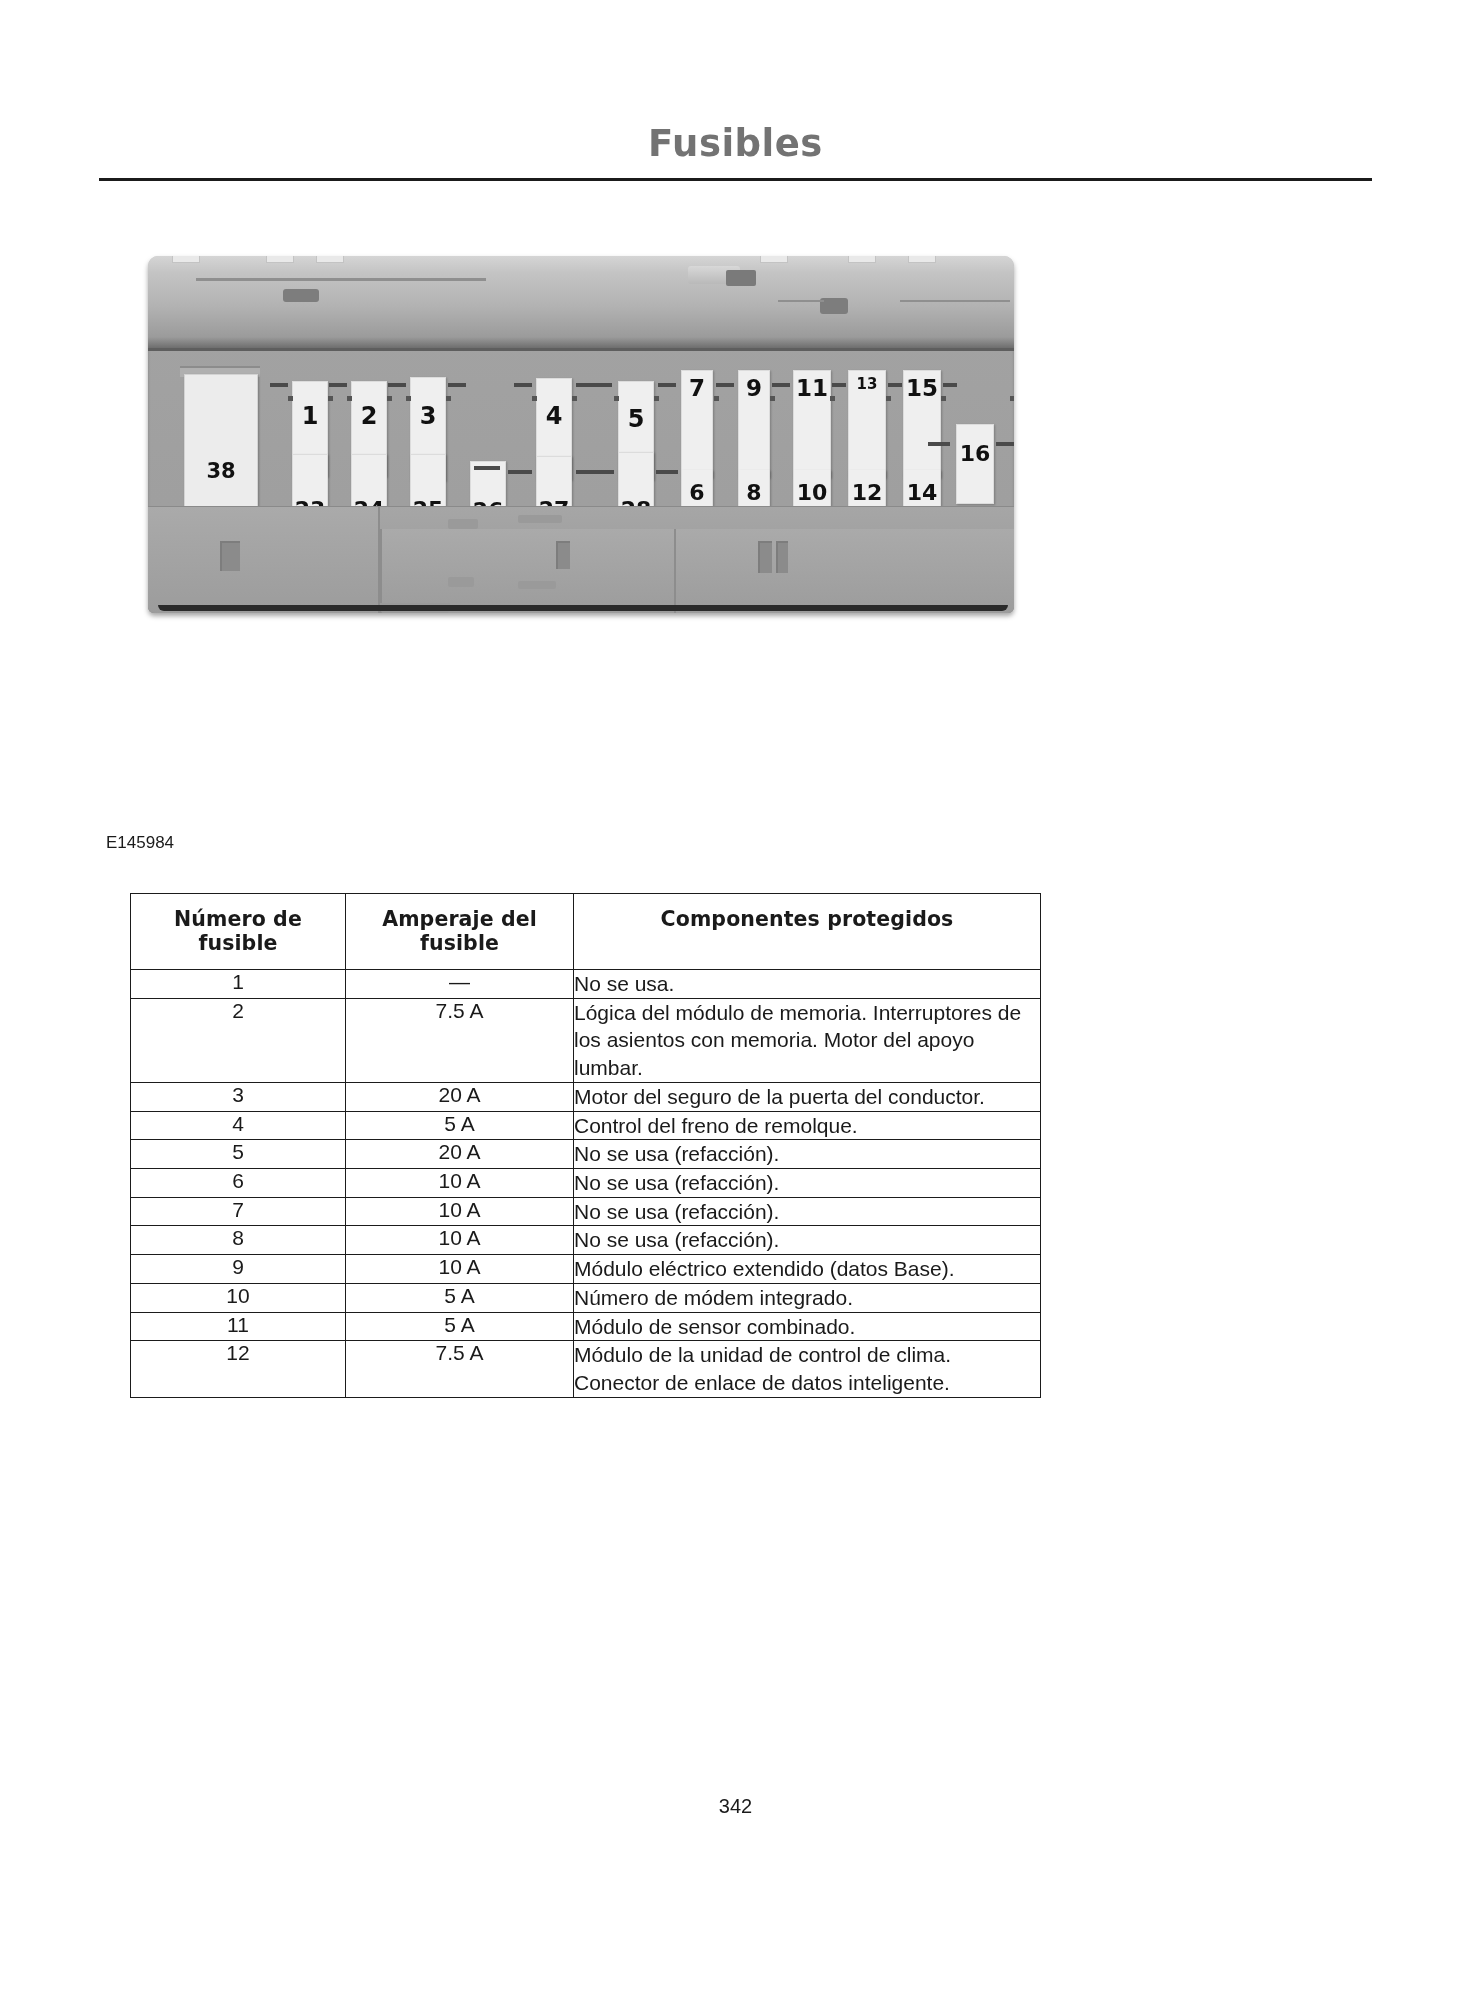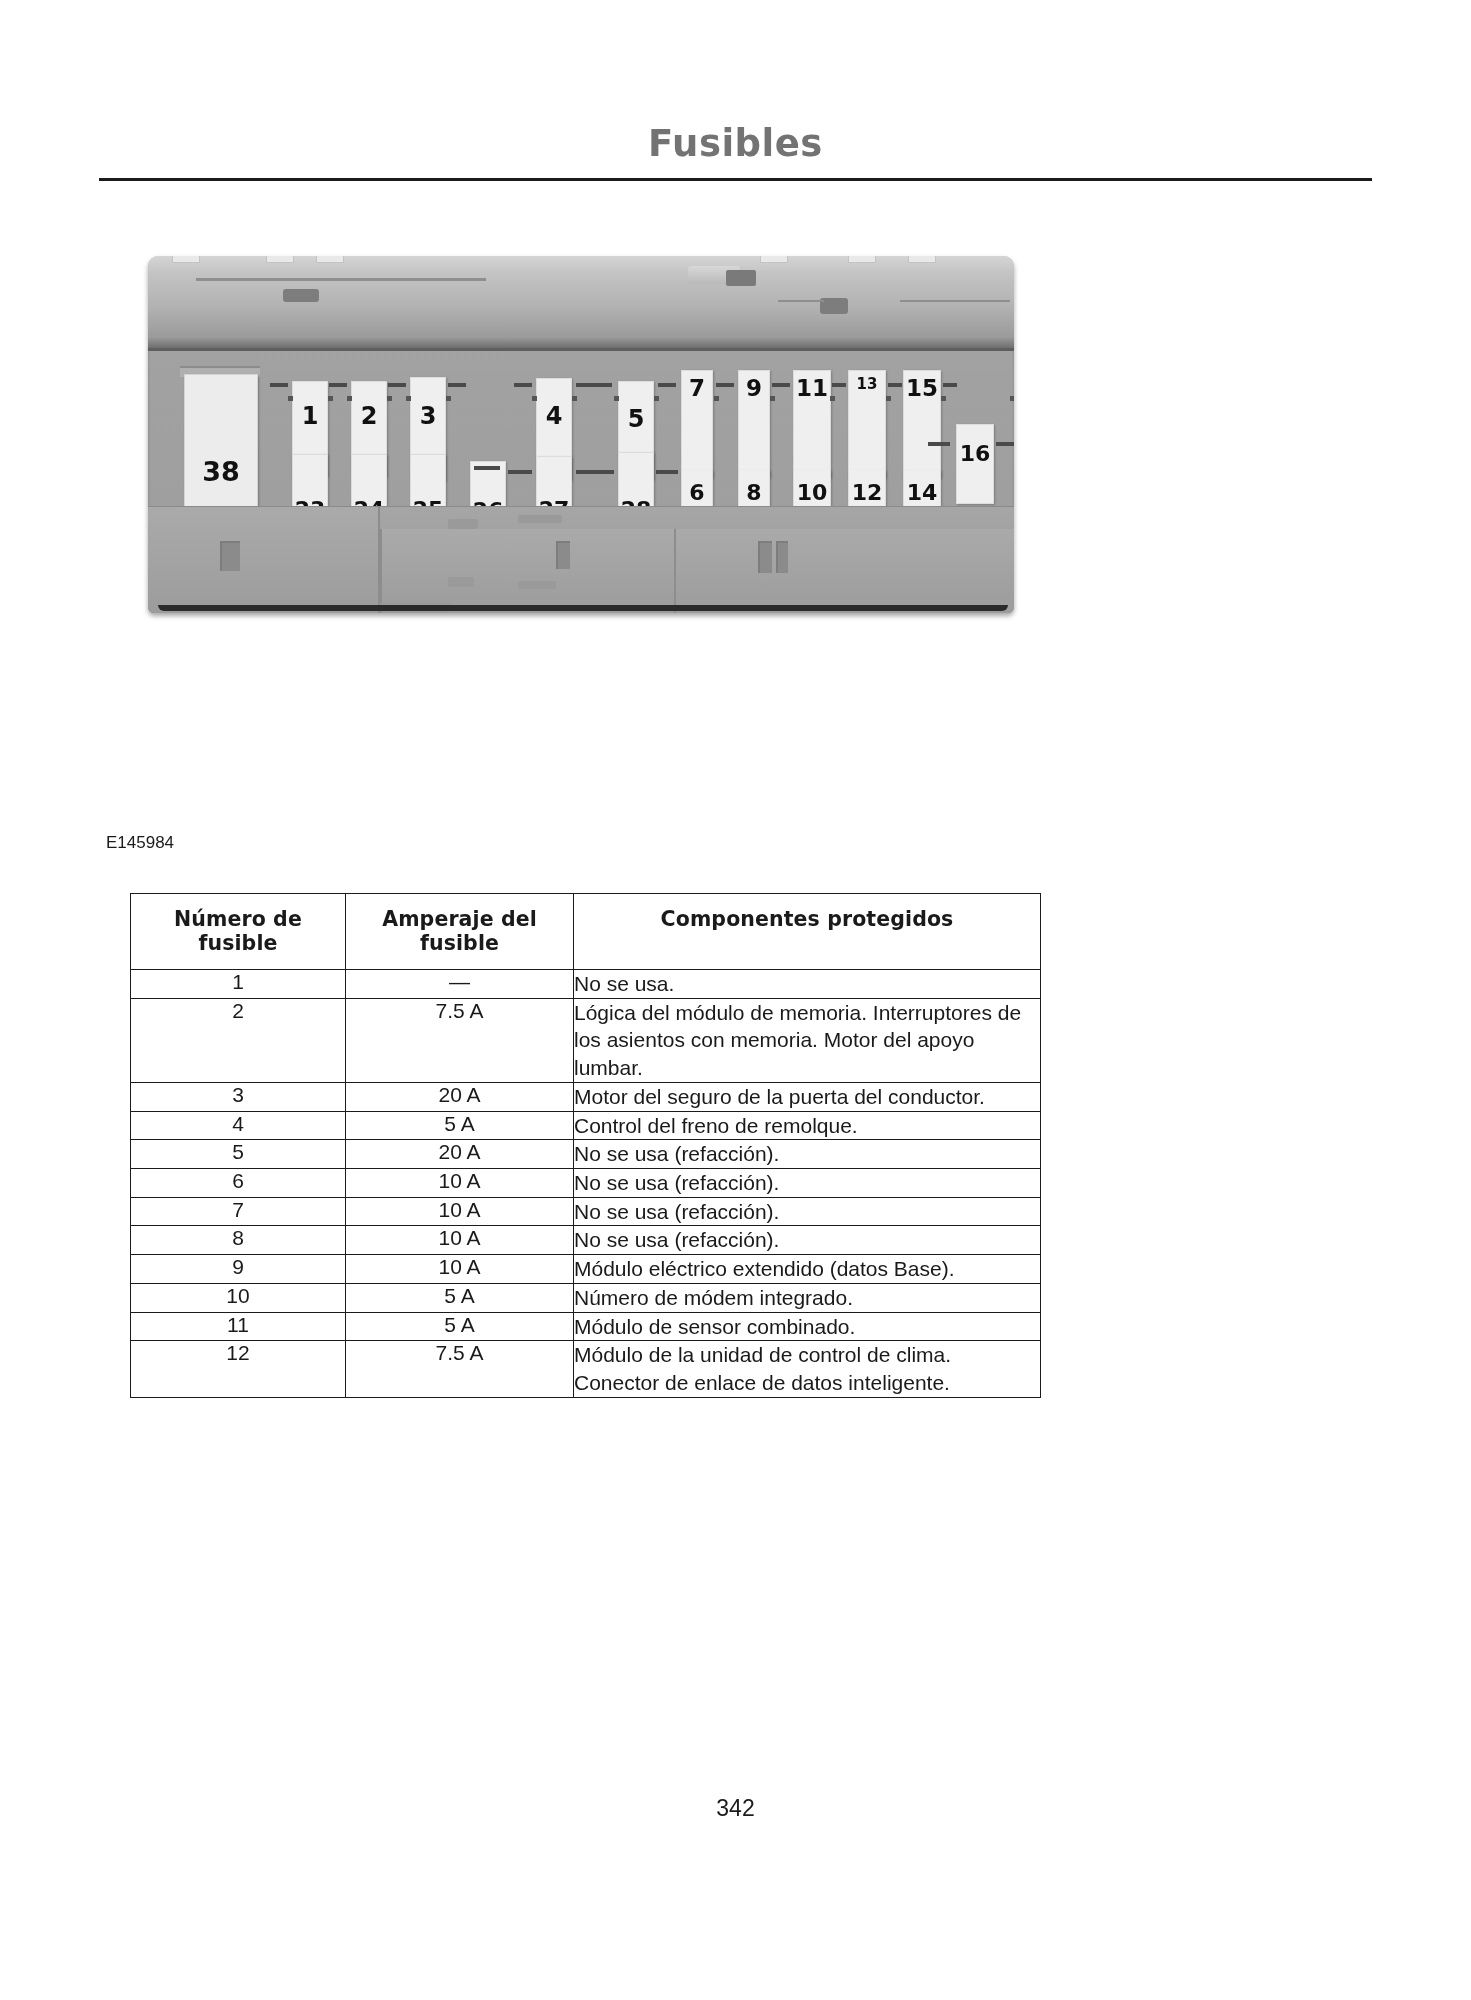--- a/index.html
+++ b/index.html
@@ -110,21 +110,21 @@
     position: absolute;
     left: 36px;
     top: 118px;
     width: 72px;
     height: 192px;
     background: #ececec;
     border: 1px solid #d3d3d3;
     display: flex;
     align-items: center;
     justify-content: center;
-    font-size: 27px;
+    font-size: 21px;
     font-weight: bold;
     font-family: "DejaVu Sans", sans-serif;
     color: #111;
     box-shadow: 1px 1px 2px rgba(0,0,0,0.25);
   }
   .fuse-38-cap {
     position: absolute;
     left: 32px; top: 110px;
     width: 80px; height: 9px;
     background: #b0b0b0;
@@ -239,21 +239,21 @@
   }
   col.w-num { width: 215px; }
   col.w-amp { width: 228px; }
   col.w-comp { width: 467px; }
 
   .page-number {
     position: absolute;
     left: 0; right: 0;
     top: 1795px;
     text-align: center;
-    font-size: 23px;
+    font-size: 20px;
     color: #1b1b1b;
     font-family: "Liberation Sans", sans-serif;
   }
 </style>
 </head>
 <body>
 
 <div class="page">
 
   <h1 class="page-title">Fusibles</h1>

